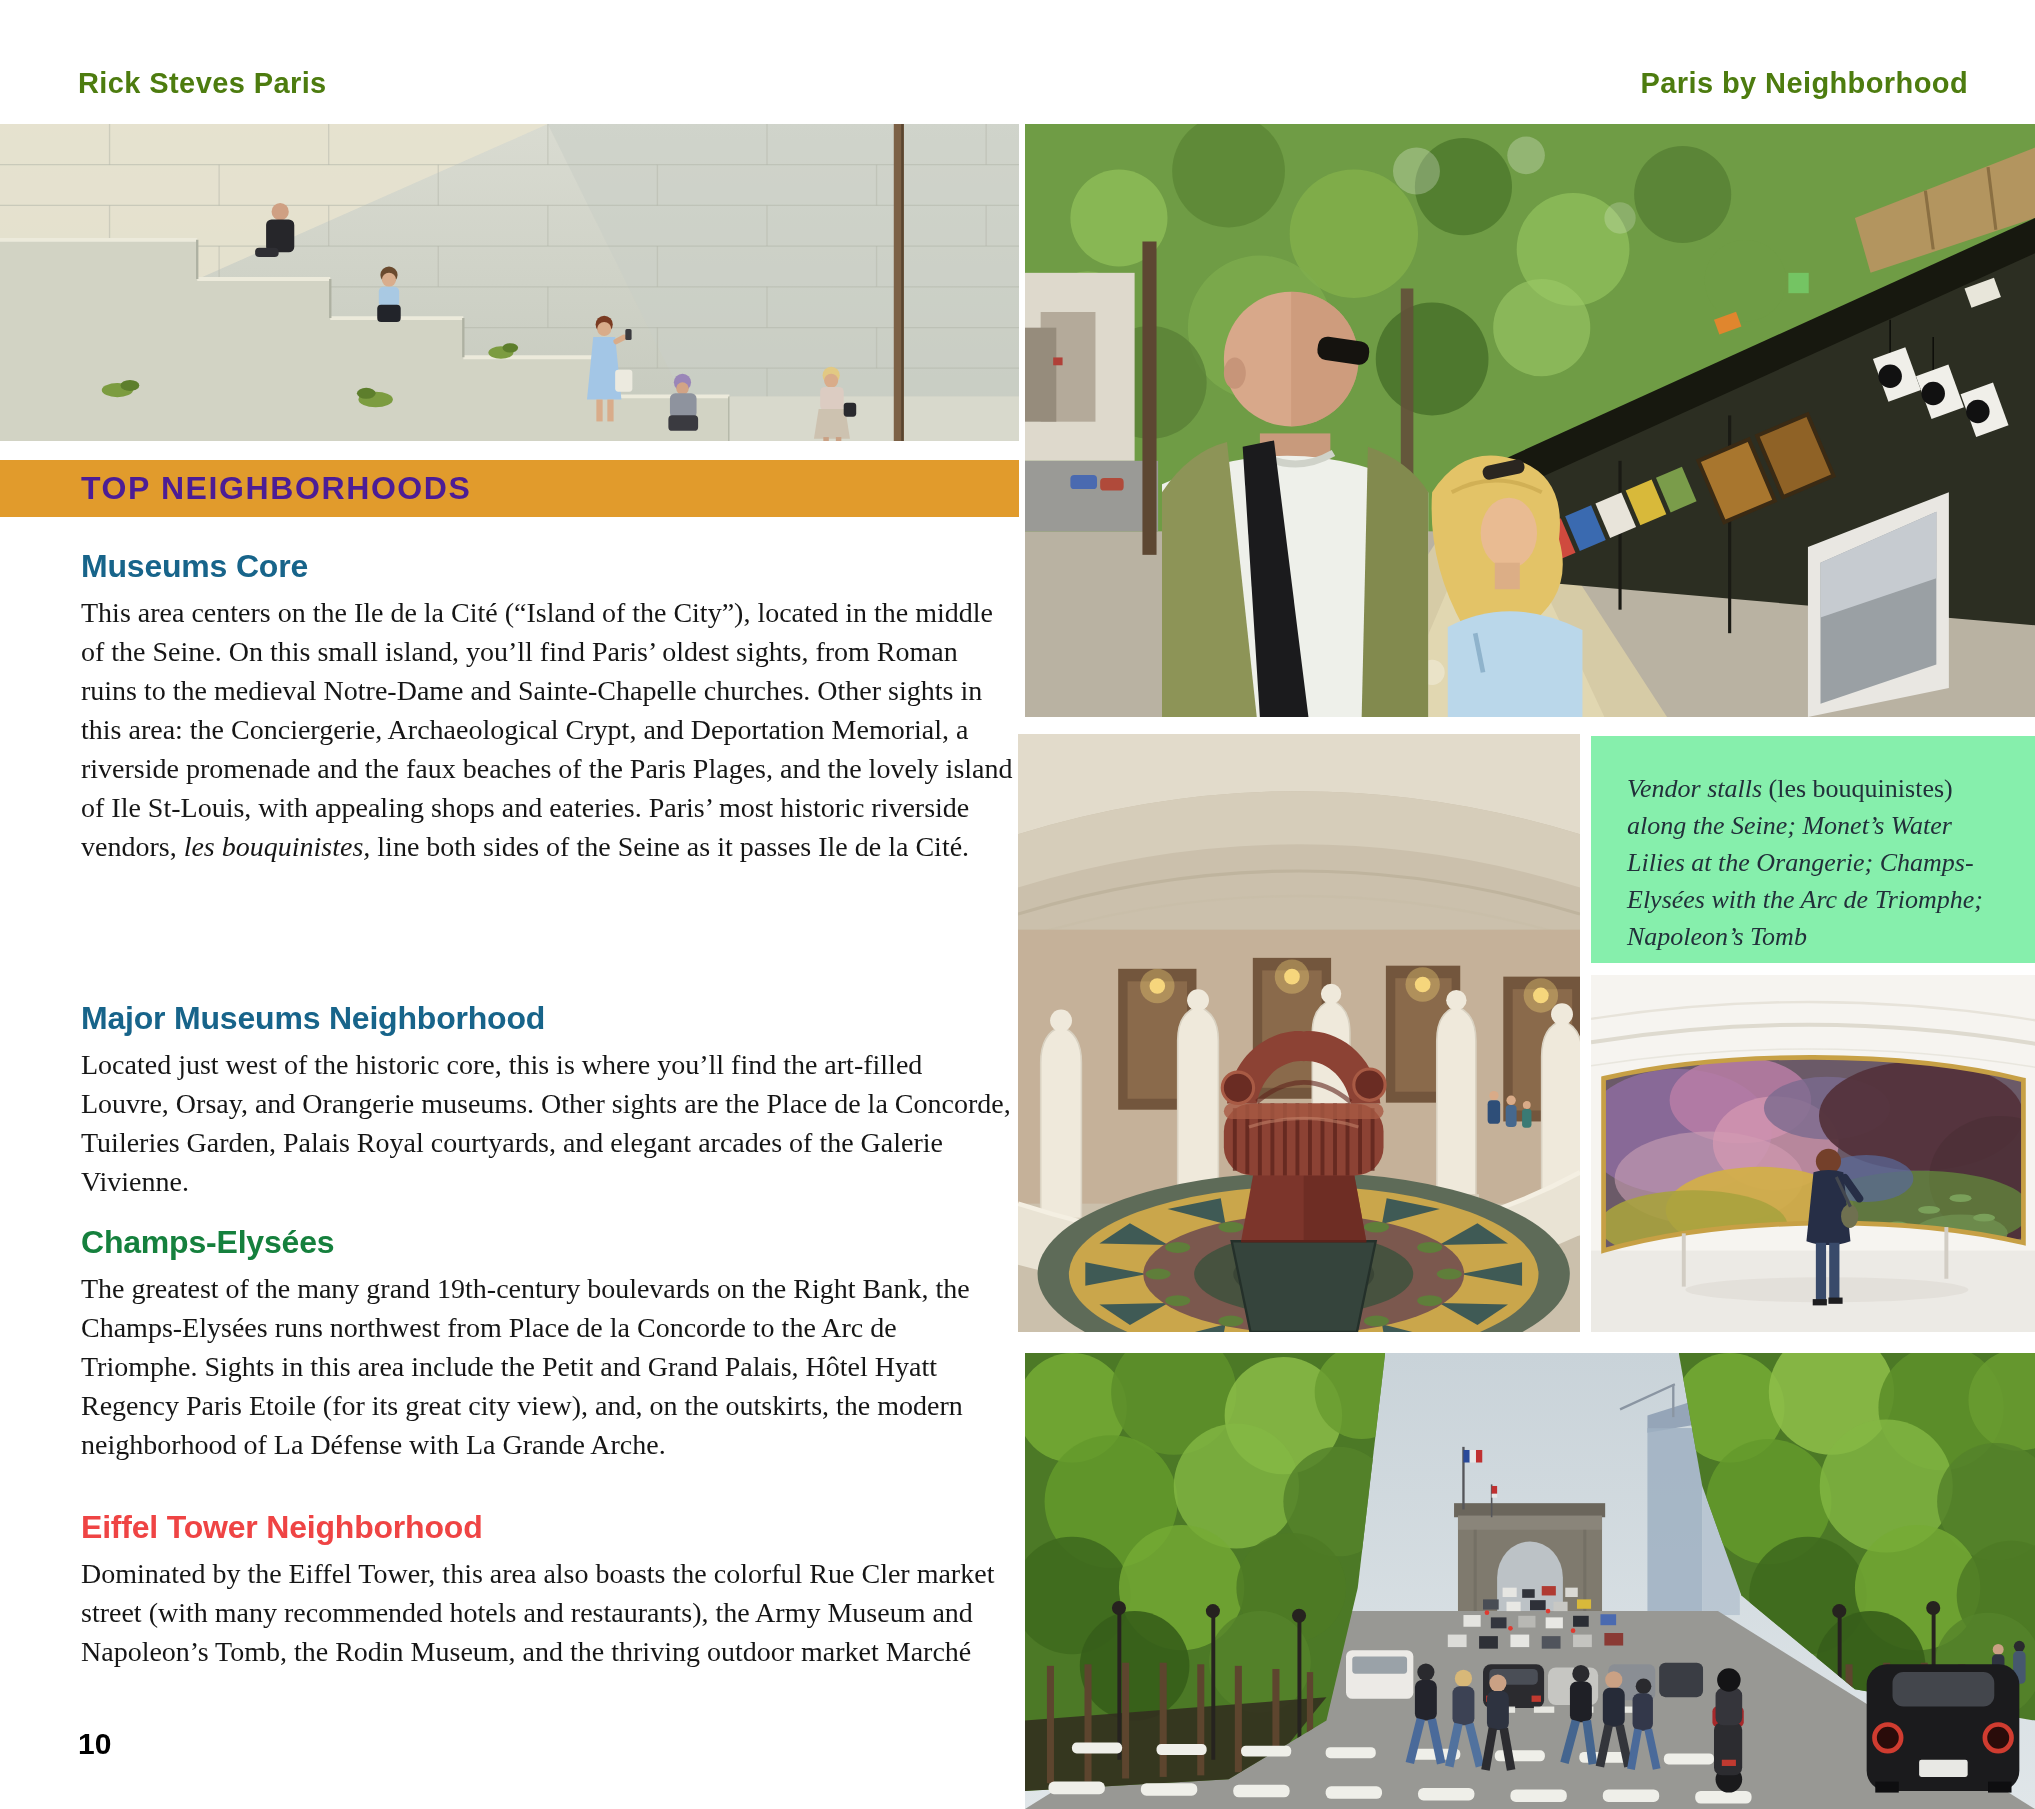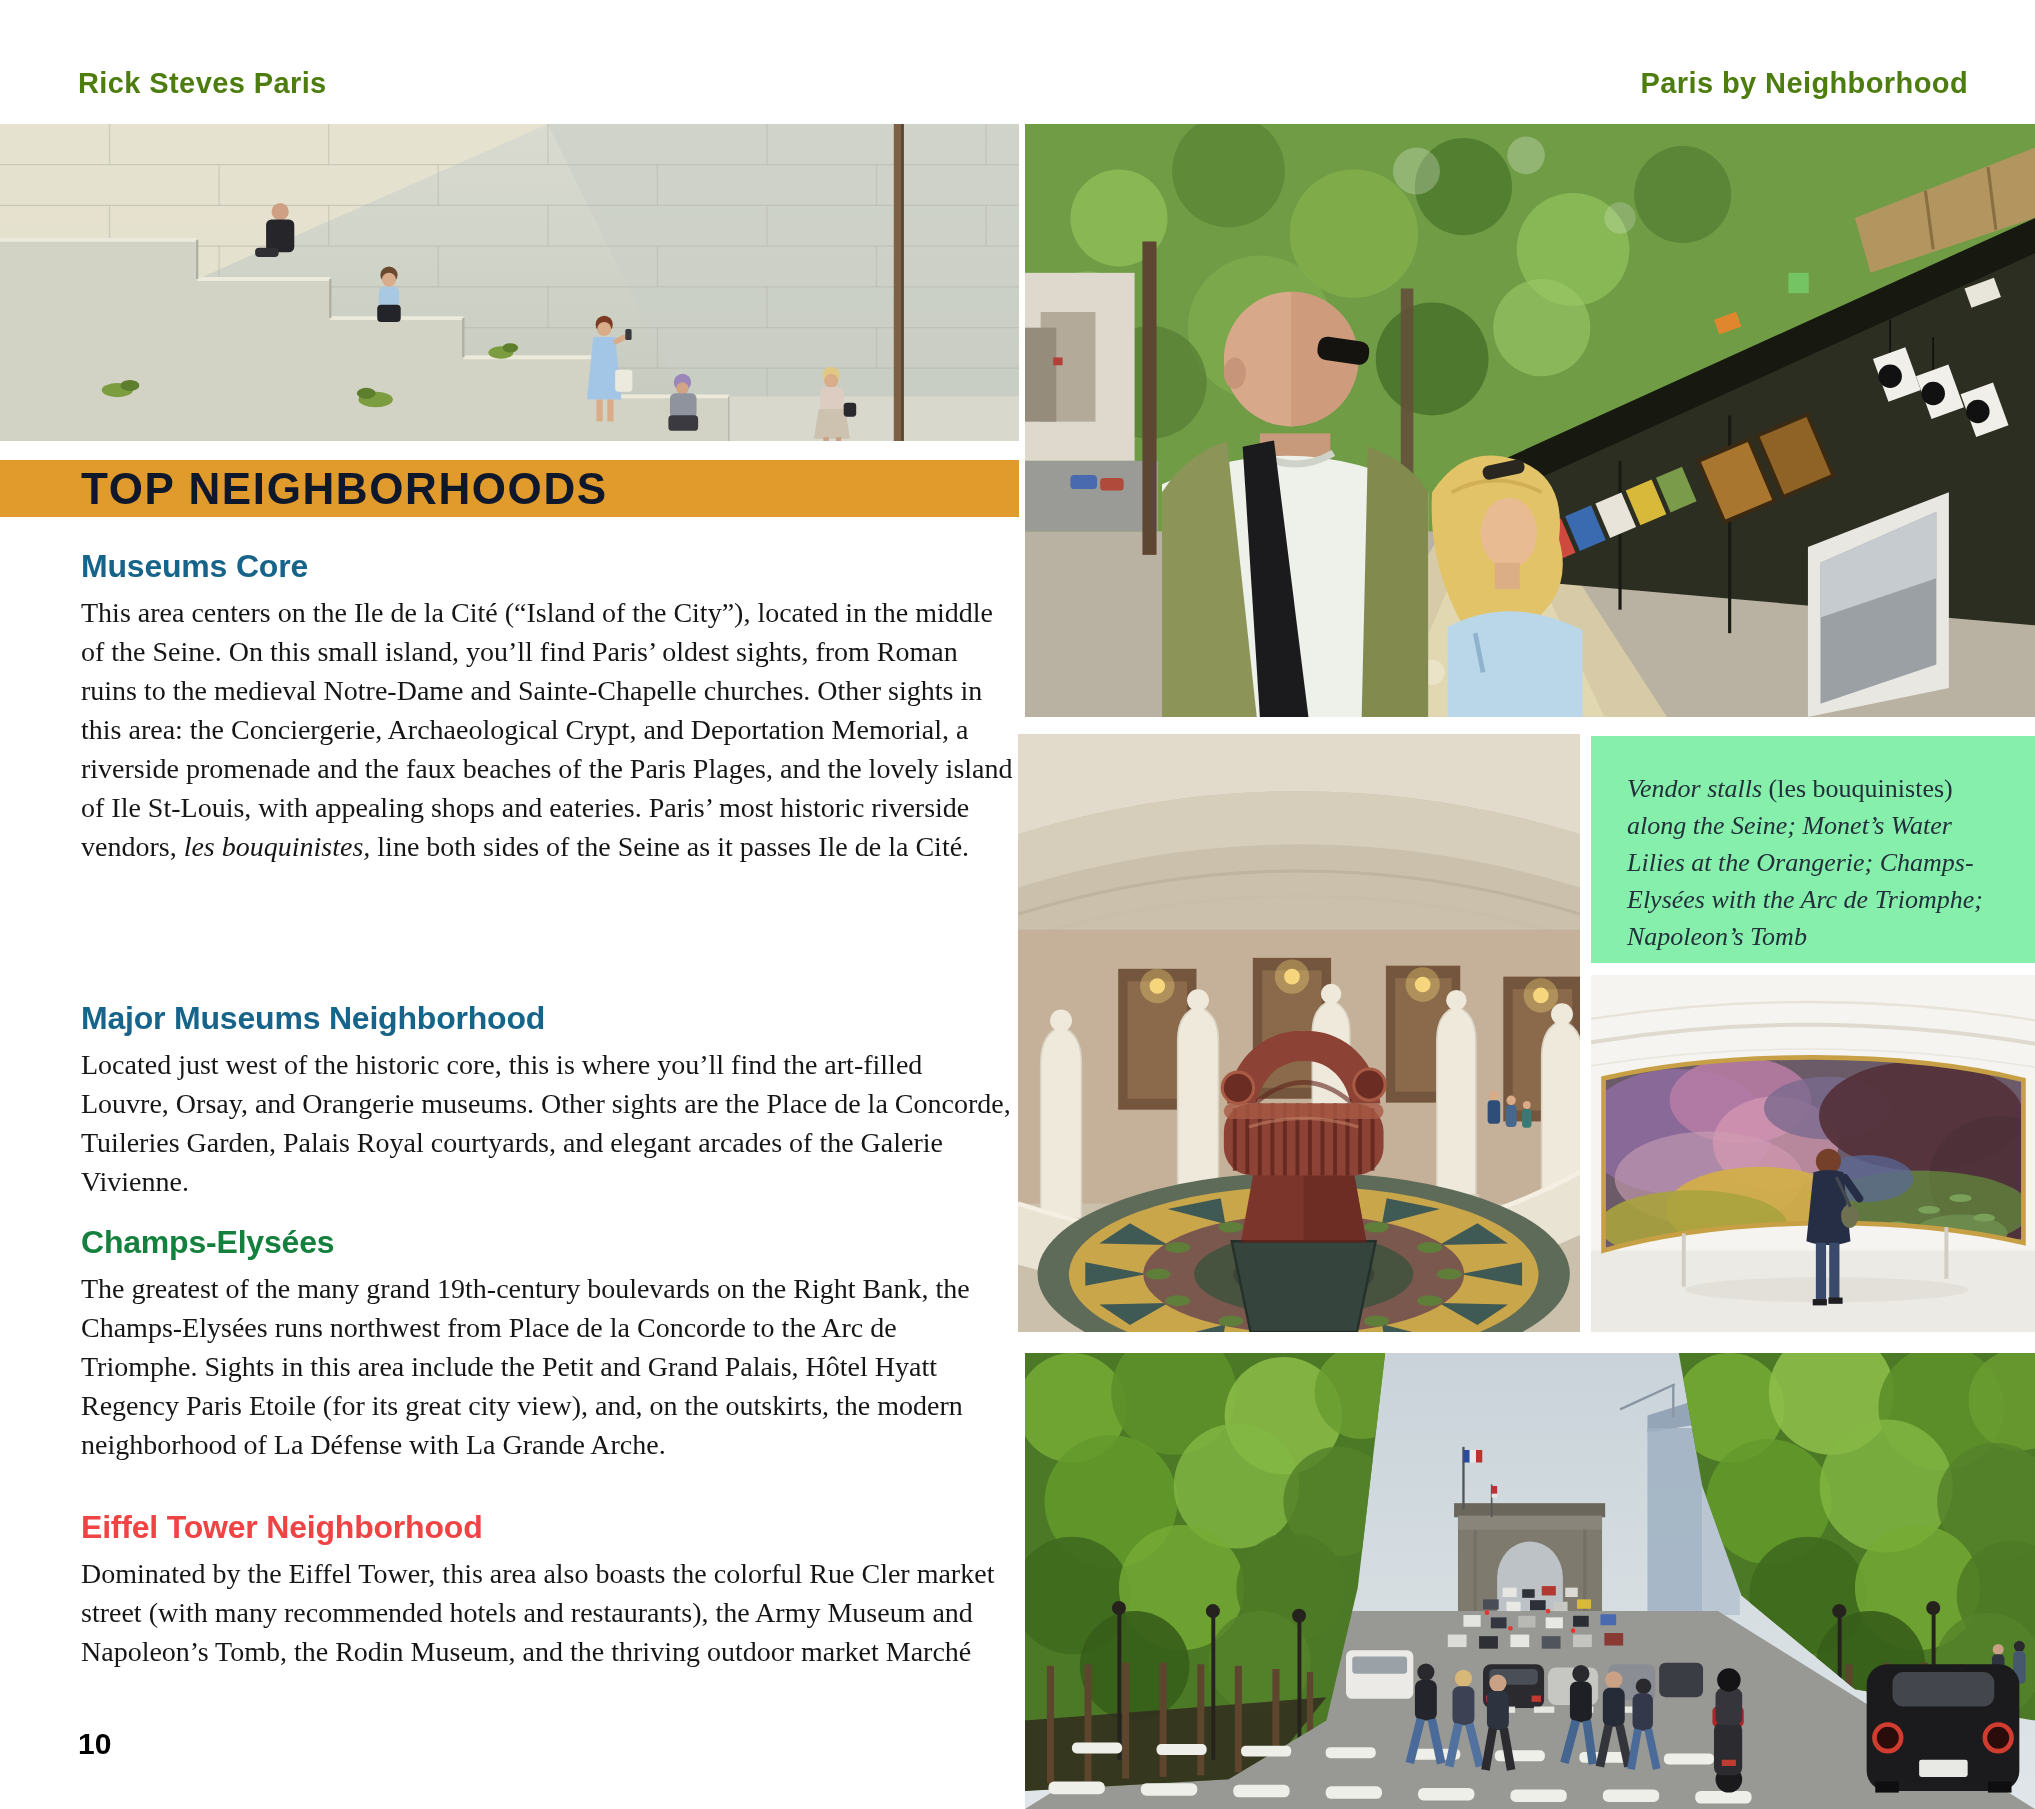--- a/index.html
+++ b/index.html
@@ -4,21 +4,21 @@
 <style>
   html,body{margin:0;padding:0;background:#ffffff;}
   #page{position:relative;width:2035px;height:1809px;background:#ffffff;overflow:hidden;
         font-family:"Liberation Sans",sans-serif;}
   .hdr{position:absolute;top:31px;font-weight:bold;font-size:29px;color:#4d7c0f;letter-spacing:0.4px;margin-top:36px;}
   .hdr-left{left:78px;}
   .hdr-right{right:67px;text-align:right;}
   .photo{position:absolute;overflow:hidden;}
   .photo svg{display:block;width:100%;height:100%;}
   #banner{position:absolute;left:0;top:460px;width:1019px;height:57px;display:flex;align-items:center;}
-  #banner span{color:#0f172a;font-weight:bold;font-size:44px;letter-spacing:1.6px;padding-left:81px;}
+  #banner span{color:#4c1d95;font-weight:bold;font-size:32px;letter-spacing:1.6px;padding-left:81px;}
   .section{position:absolute;left:81px;width:932px;}
   .section h3{margin:0 0 7.8px 0;font-size:32px;font-weight:bold;color:#17648a;letter-spacing:-0.2px;
       font-family:"Liberation Sans",sans-serif;}
   .section p{margin:0;font-family:"Liberation Serif",serif;font-size:28px;line-height:39px;color:#161616;}
   .section p em{font-style:italic;}
   #caption-box{position:absolute;left:1591px;top:736px;width:445px;height:227px;background:#cbdee6;box-sizing:border-box;
       padding:34px 23.5px 0 36px;}
   #caption-box p{margin:0;font-family:"Liberation Serif",serif;font-style:italic;font-size:26px;line-height:37px;color:#22303a;}
   #caption-box .roman{font-style:normal;}
   #page-num{position:absolute;left:78px;top:1727px;font-weight:bold;font-size:30px;color:#000000;}

